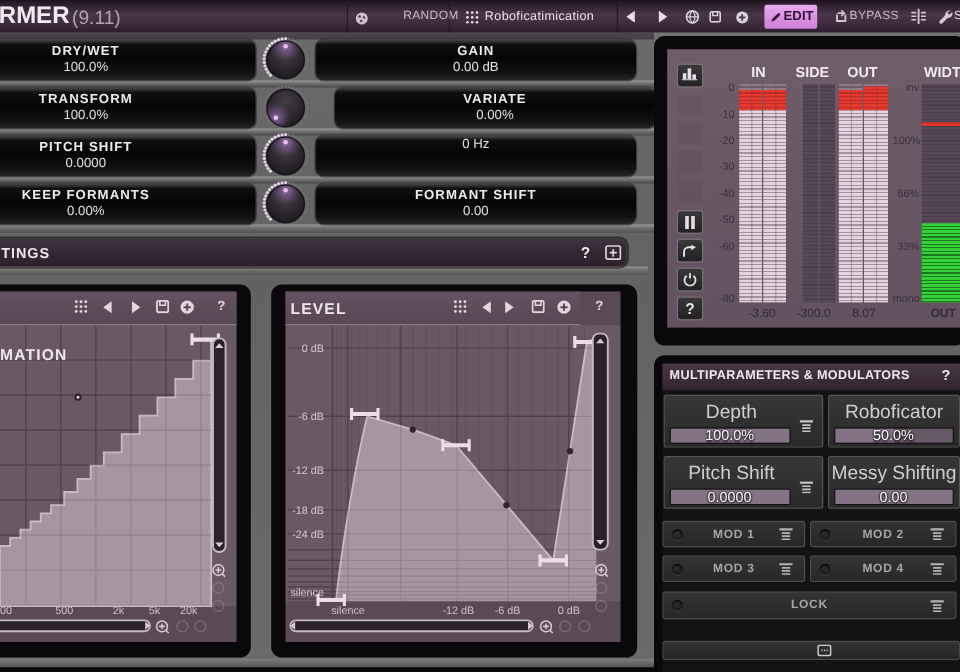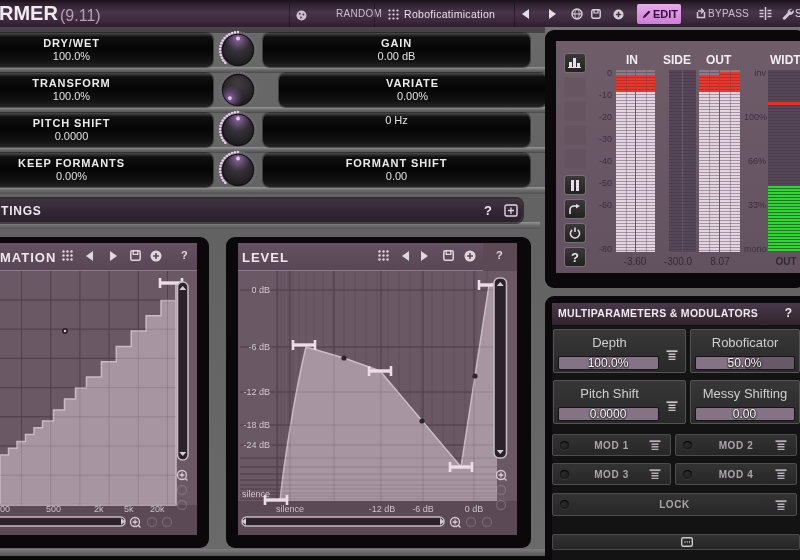--- a/index.html
+++ b/index.html
@@ -57,21 +57,21 @@
   border:1px solid rgba(125,110,125,0.10); border-radius:3px; }
 
 
 #mp { position:absolute; left:545px; top:296px; width:260px; height:264px; background:#0c090c; border-radius:9px 0 0 0; }
 #mpin { position:absolute; left:552px; top:303px; width:248px; height:257px; background:#141414; }
 #mphead { position:absolute; left:552px; top:303px; width:248px; height:22px;
   background:linear-gradient(#4a3a48,#32242f);text-align:center; }
 #mphead .t { position:absolute; left:6px; top:4px; font-size:10.5px; font-weight:bold; color:#f0eaf0; letter-spacing:0.3px; }
 .mpcell { position:absolute; background:linear-gradient(#383838,#2a2a2a); border:1px solid #555;
   border-radius:2px; }
-.mpcell .t { position:absolute; width:100%; text-align:center; top:5px; font-size:13px; color:#d0d0d0; }
+.mpcell .t { position:absolute; width:100%; text-align:center; top:5px; font-size:16px; color:#d0d0d0; }
 .mpbar { position:absolute; height:14px; background:#7e6d7e; border:1px solid #191419; border-radius:2px;
   text-align:center; font-size:12px; color:#fff; line-height:13px; text-shadow:0 1px 2px #000, 0 0 2px #000; }
 .modcell { position:absolute; background:linear-gradient(#343434,#282828); border:1px solid #4e4e4e; border-radius:2px; }
 .modcell .t { position:absolute; width:100%; text-align:center; top:5px; font-size:10px; font-weight:bold; color:#aaa6aa; letter-spacing:0.6px;}
 .led { position:absolute; left:7px; top:50%; margin-top:-4.5px; width:9px; height:9px; border-radius:50%;
   background:radial-gradient(circle at 40% 35%, #2e2e2e, #191919); box-shadow:inset 0 1px 1px #000, 0 1px 0 rgba(255,255,255,0.08); }
 </style>
 </head>
 <body>
 <div id="app">
@@ -384,21 +384,21 @@
         <circle cx="37.1" cy="28.7" r="1.05" fill="rgba(118,110,120,0.9)"></circle>
         <circle cx="35.6" cy="31.3" r="1.05" fill="rgba(118,110,120,0.9)"></circle>
         <circle cx="33.7" cy="33.6" r="1.05" fill="rgba(118,110,120,0.9)"></circle>
         <circle cx="21" cy="21" r="15.5" fill="url(#g238_170)" stroke="#17141a" stroke-width="1.4"></circle>
         <g clip-path="url(#c238_170)">
           <circle cx="21.0" cy="9.5" r="13" fill="url(#h238_170)"></circle>
         </g>
         <circle cx="21.0" cy="9.5" r="1.9" fill="#e3c6ee"></circle>
       </svg>
       <div class="phead abs" style="left:0;top:243px;width:197px;">
-    <div class="t" style="left:0px;">MATION</div>
+    <div class="t" style="left:0px;margin-top:38px;">MATION</div>
       </div>
       <svg class="abs" style="z-index:6;left:62px;top:250px" width="11" height="11" viewBox="0 0 11 11">
         <g fill="#e4d8e0">
           <circle cx="1.5" cy="1.5" r="1.2"></circle>
           <circle cx="5.5" cy="1.5" r="1.2"></circle>
           <circle cx="9.5" cy="1.5" r="1.2"></circle>
           <circle cx="1.5" cy="5.5" r="1.2"></circle>
           <circle cx="5.5" cy="5.5" r="1.2"></circle>
           <circle cx="9.5" cy="5.5" r="1.2"></circle>
           <circle cx="1.5" cy="9.5" r="1.2"></circle>

